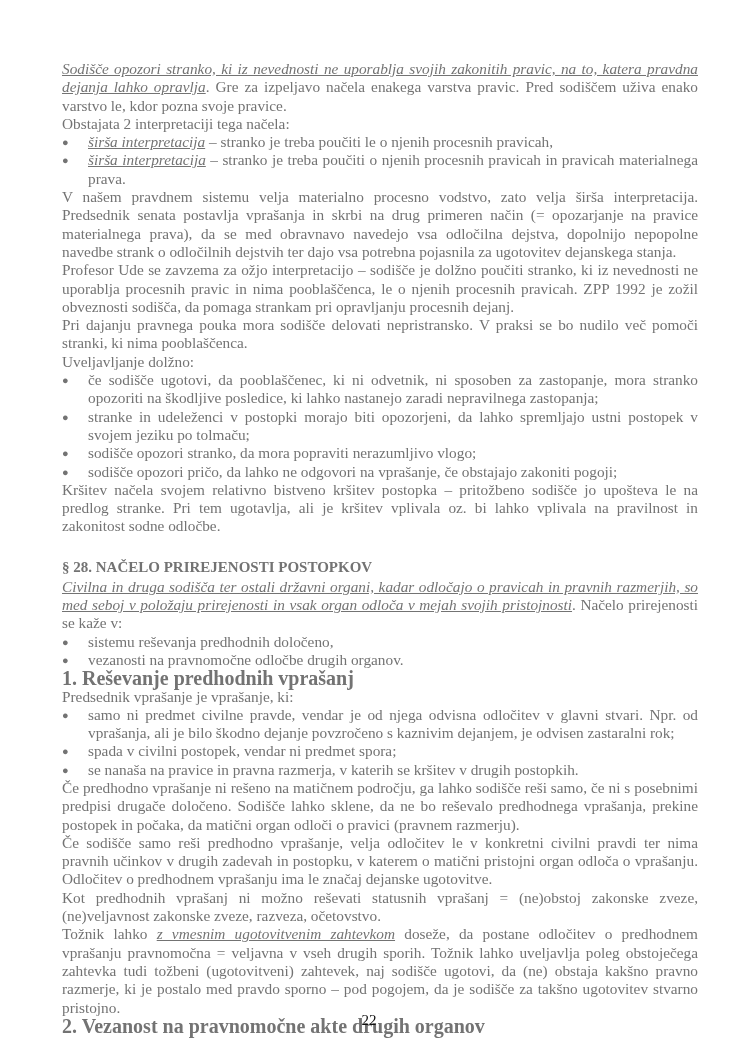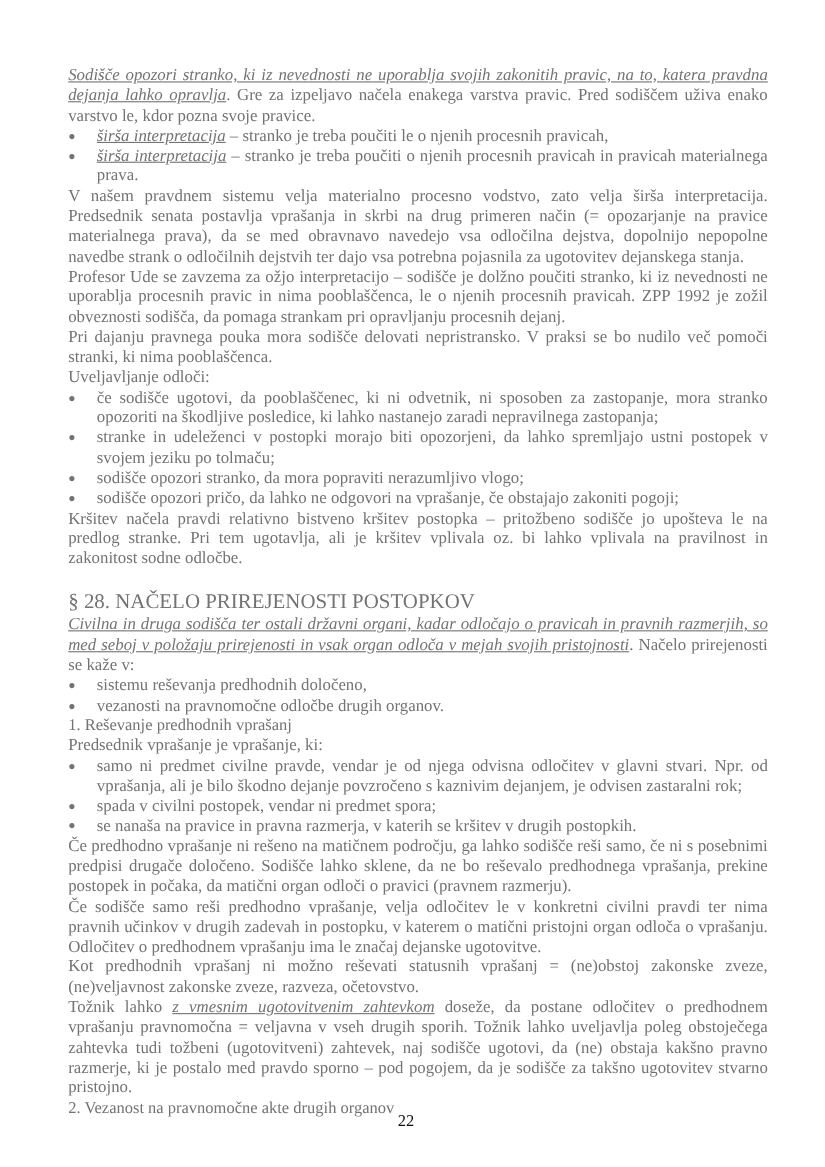--- a/index.html
+++ b/index.html
@@ -8,48 +8,49 @@
     position: absolute; left: 62px; top: 60px; width: 636px;
     font-family: "Liberation Serif", "DejaVu Serif", serif;
     font-size: 15.3px; line-height: 18.3px; color: #737373;
   }
   p { margin: 0; text-align: justify; }
   .u { text-decoration: underline; font-style: italic; }
   ul { margin: 0; padding: 0; list-style: none; }
   li { position: relative; padding-left: 26px; text-align: justify; }
   li::before { content: "\25CF"; position: absolute; left: 0; top: 0; font-size: 11px; }
   h2 {
-    margin: 20px 0 0 0; font-size: 19px; line-height: 22px; font-weight: normal;
+    margin: 20px 0 0 0; font-size: 15px; line-height: 22px; font-weight: bold;
   }
-  h3 { margin: 0; font-size: 15px; line-height: 18.3px; font-weight: normal; }
+  h3 { margin: 0; font-size: 20px; line-height: 18.3px; font-weight: bold; }
   .pagenum {
     position: absolute; left: 0; width: 738px; top: 1012px; text-align: center;
     font-family: "Liberation Serif", "DejaVu Serif", serif; font-size: 15px; color: #111;
   }
 </style>
 </head>
 <body>
 
 <div class="page">
   <p><span class="u">Sodišče opozori stranko, ki iz nevednosti ne uporablja svojih zakonitih pravic, na to, katera pravdna dejanja lahko opravlja</span><span>. Gre za izpeljavo načela enakega varstva pravic. Pred sodiščem uživa enako varstvo le, kdor pozna svoje pravice.</span></p>
+  <p>Obstajata 2 interpretaciji tega načela:</p>
   <ul>
     <li><span class="u">širša interpretacija</span><span> – stranko je treba poučiti le o njenih procesnih pravicah,</span></li>
     <li><span class="u">širša interpretacija</span><span> – stranko je treba poučiti o njenih procesnih pravicah in pravicah materialnega prava.</span></li>
   </ul>
   <p>V našem pravdnem sistemu velja materialno procesno vodstvo, zato velja širša interpretacija. Predsednik senata postavlja vprašanja in skrbi na drug primeren način (= opozarjanje na pravice materialnega prava), da se med obravnavo navedejo vsa odločilna dejstva, dopolnijo nepopolne navedbe strank o odločilnih dejstvih ter dajo vsa potrebna pojasnila za ugotovitev dejanskega stanja.</p>
   <p>Profesor Ude se zavzema za ožjo interpretacijo – sodišče je dolžno poučiti stranko, ki iz nevednosti ne uporablja procesnih pravic in nima pooblaščenca, le o njenih procesnih pravicah. ZPP 1992 je zožil obveznosti sodišča, da pomaga strankam pri opravljanju procesnih dejanj.</p>
   <p>Pri dajanju pravnega pouka mora sodišče delovati nepristransko. V praksi se bo nudilo več pomoči stranki, ki nima pooblaščenca.</p>
-  <p>Uveljavljanje odloči:</p>
+  <p>Uveljavljanje dolžno:</p>
   <ul>
     <li>če sodišče ugotovi, da pooblaščenec, ki ni odvetnik, ni sposoben za zastopanje, mora stranko opozoriti na škodljive posledice, ki lahko nastanejo zaradi nepravilnega zastopanja;</li>
     <li>stranke in udeleženci v postopki morajo biti opozorjeni, da lahko spremljajo ustni postopek v svojem jeziku po tolmaču;</li>
     <li>sodišče opozori stranko, da mora popraviti nerazumljivo vlogo;</li>
     <li>sodišče opozori pričo, da lahko ne odgovori na vprašanje, če obstajajo zakoniti pogoji;</li>
   </ul>
-  <p>Kršitev načela pravdi relativno bistveno kršitev postopka – pritožbeno sodišče jo upošteva le na predlog stranke. Pri tem ugotavlja, ali je kršitev vplivala oz. bi lahko vplivala na pravilnost in zakonitost sodne odločbe.</p>
+  <p>Kršitev načela svojem relativno bistveno kršitev postopka – pritožbeno sodišče jo upošteva le na predlog stranke. Pri tem ugotavlja, ali je kršitev vplivala oz. bi lahko vplivala na pravilnost in zakonitost sodne odločbe.</p>
 
   <h2>§ 28. NAČELO PRIREJENOSTI POSTOPKOV</h2>
   <p><span class="u">Civilna in druga sodišča ter ostali državni organi, kadar odločajo o pravicah in pravnih razmerjih, so med seboj v položaju prirejenosti in vsak organ odloča v mejah svojih pristojnosti</span><span>. Načelo prirejenosti se kaže v:</span></p>
   <ul>
     <li>sistemu reševanja predhodnih določeno,</li>
     <li>vezanosti na pravnomočne odločbe drugih organov.</li>
   </ul>
   <h3>1. Reševanje predhodnih vprašanj</h3>
   <p>Predsednik vprašanje je vprašanje, ki:</p>
   <ul>

